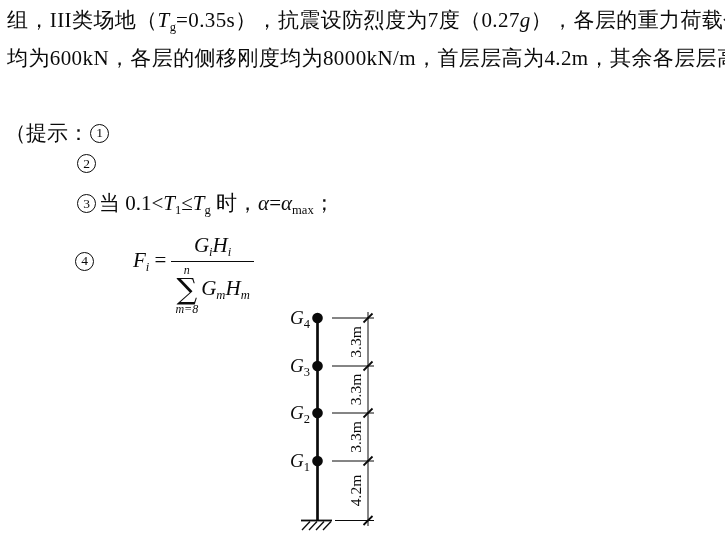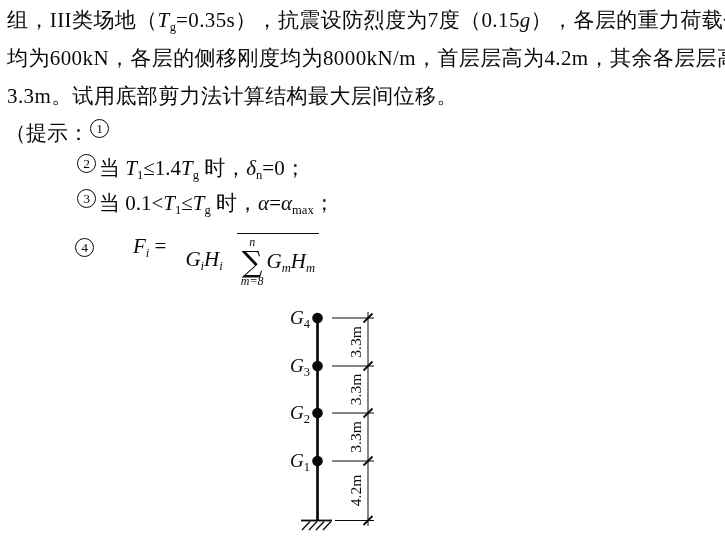--- a/index.html
+++ b/index.html
@@ -5,60 +5,58 @@
   html,body{margin:0;padding:0;}
   body{
     width:725px;height:539px;background:#ffffff;overflow:hidden;
     font-family:"Liberation Serif","DejaVu Serif",serif;color:#0a0a0a;
   }
   .page{position:relative;width:725px;height:539px;background:#ffffff;}
   .textline{
     position:absolute;white-space:nowrap;font-size:21px;line-height:1.25;
     letter-spacing:0.4px;
   }
-  .hintline{position:absolute;white-space:nowrap;font-size:21px;display:flex;align-items:flex-start;}
+  .hintline{position:absolute;white-space:nowrap;font-size:21px;display:flex;align-items:center;}
   .seg-i{font-style:italic;}
   .seg-sub{font-size:0.60em;vertical-align:-0.28em;letter-spacing:0;}
   .seg-subi{font-size:0.60em;vertical-align:-0.28em;font-style:italic;letter-spacing:0;}
   .circled{
     display:inline-flex;width:19px;height:19px;box-sizing:border-box;
     border:1.4px solid #0a0a0a;border-radius:50%;
     align-items:center;justify-content:center;
     font-size:13.5px;line-height:1;margin:0 3px 0 1px;flex:0 0 auto;
   }
   .formula{
     position:absolute;display:flex;align-items:center;
     font-size:21px;white-space:nowrap;
   }
   .f-lhs,.f-rhs{display:inline-block;margin-left:36px;}
-  .frac{display:inline-flex;flex-direction:row;align-items:center;margin:0 5px;padding-top:26px;}
+  .frac{display:inline-flex;flex-direction:column;align-items:center;margin:0 5px;padding-top:26px;}
   .frac .fnum{padding:0 14px 1px;}
   .frac .fden{border-top:1.7px solid #0a0a0a;padding:2px 4px 0;display:flex;align-items:center;}
   .sum{display:flex;flex-direction:column;align-items:center;line-height:1;margin-right:3px;}
   .sum-lim{font-size:12px;font-style:italic;line-height:1.05;}
   .sigma{font-size:29px;line-height:0.92;font-family:"DejaVu Serif","DejaVu Sans",serif;}
   .diagram{position:absolute;left:280px;top:304px;}
   svg text{fill:#0a0a0a;}
 </style>
 </head>
 <body>
 
 <div class="page">
 
-  <div class="textline" style="left:7px;top:7px"><span>组，III类场地（</span><span class="seg-i">T</span><span class="seg-sub">g</span><span>=0.35s），抗震设防烈度为7度（0.15</span><span class="seg-i">g</span><span>），各层的重力荷载代表值</span></div>
+  <div class="textline" style="left:7px;top:7px"><span>组，III类场地（</span><span class="seg-i">T</span><span class="seg-sub">g</span><span>=0.35s），抗震设防烈度为7度（0.27</span><span class="seg-i">g</span><span>），各层的重力荷载代表值</span></div>
   <div class="textline" style="left:7px;top:45px"><span>均为600kN，各层的侧移刚度均为8000kN/m，首层层高为4.2m，其余各层层高均为</span></div>
-  <div class="textline" style="left:7px;top:83px"><span>3.3m。试用底部剪力法计算结构最大层间位移。</span></div>
 
   <div class="hintline" style="left:5px;top:119px">
     <span><span>（提示：</span></span>
     <span class="circled">1</span>
   </div>
   <div class="hintline" style="left:76px;top:154px">
     <span class="circled">2</span>
-    <span><span>当 </span><span class="seg-i">T</span><span class="seg-sub">1</span><span>≤1.4</span><span class="seg-i">T</span><span class="seg-sub">g</span><span> 时，</span><span class="seg-i">δ</span><span class="seg-sub">n</span><span>=0；</span></span>
   </div>
   <div class="hintline" style="left:76px;top:189px">
     <span class="circled">3</span>
     <span><span>当 0.1&lt;</span><span class="seg-i">T</span><span class="seg-sub">1</span><span>≤</span><span class="seg-i">T</span><span class="seg-sub">g</span><span> 时，</span><span class="seg-i">α</span><span>=</span><span class="seg-i">α</span><span class="seg-sub">max</span><span>；</span></span>
   </div>
 
   <div class="formula" style="left:74px;top:207px">
     <span class="circled">4</span>
     <span class="f-lhs"><span class="seg-i">F</span><span class="seg-subi">i</span><span> = </span></span>
     <span class="frac">

